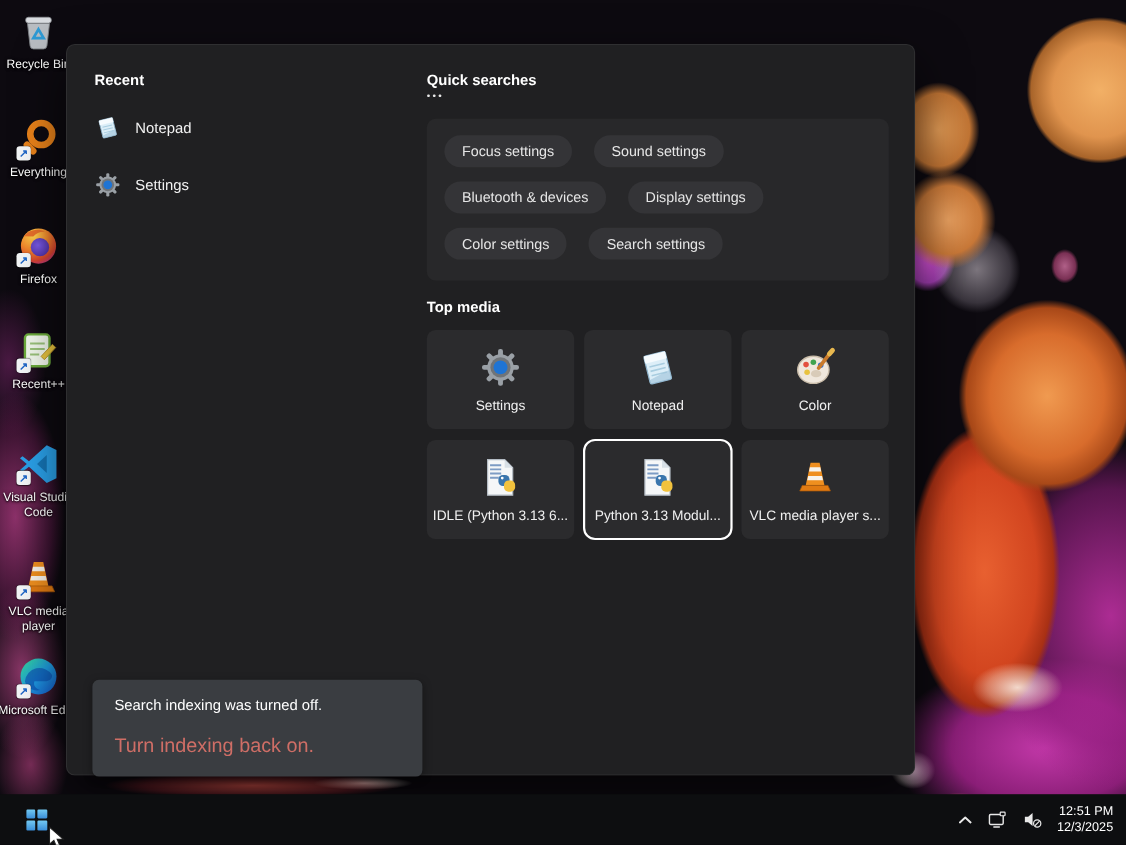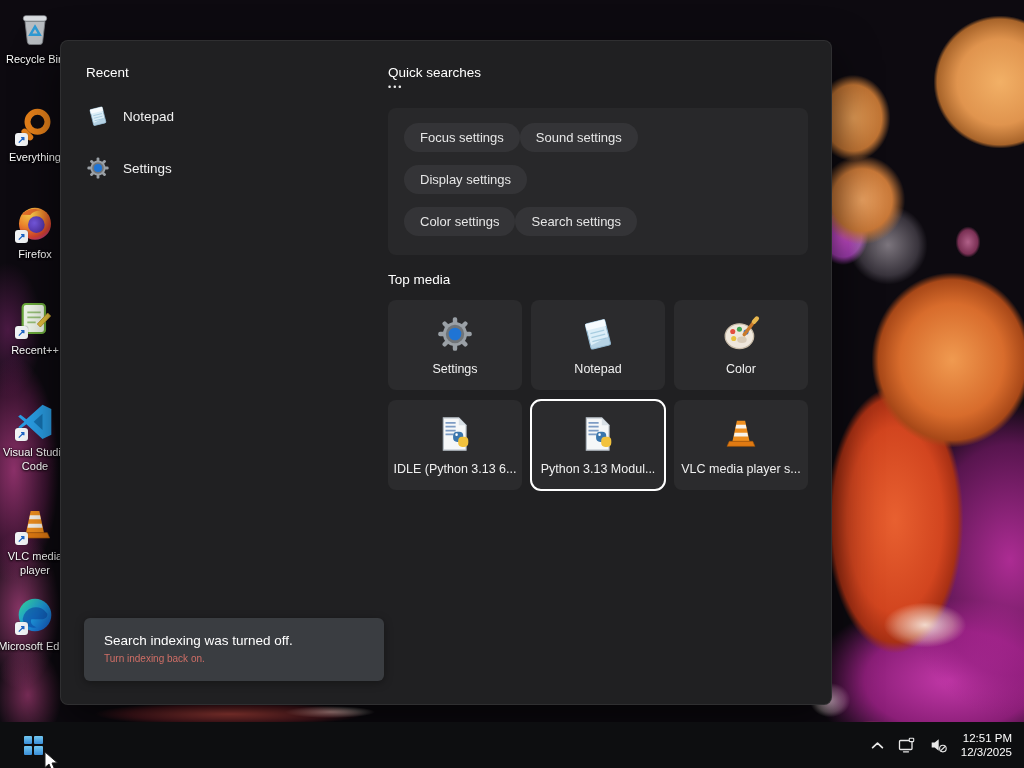--- a/index.html
+++ b/index.html
@@ -38,47 +38,47 @@
   .di-label { font-size:11px; line-height:1.3; color:#fff; text-align:center;
         text-shadow:0 1px 2px rgba(0,0,0,.95), 0 0 3px rgba(0,0,0,.8); }
   .shortcut-badge { position:absolute; left:0px; bottom:0px; width:13px; height:13px;
         background:#f4f6f8; border-radius:3px; display:flex; align-items:center; justify-content:center;
         font-size:10px; color:#1e66c8; font-weight:bold; box-shadow:0 0 1px rgba(0,0,0,.6); }
 
   
   .panel { position:absolute; left:60px; top:40px; width:772px; height:665px;
         background:#202022; border:1px solid rgba(255,255,255,.07); border-radius:8px;
         box-shadow:0 18px 45px rgba(0,0,0,.65); z-index:5; }
-  .section-title { font-size:13.5px; font-weight:400; color:#fff; }
+  .section-title { font-size:13.5px; font-weight:700; color:#fff; }
 
   .recent-col { position:absolute; left:25px; top:24px; width:280px; }
   .recent-item { display:flex; align-items:center; gap:13px; margin-top:20px; height:32px; cursor:default; }
   .recent-item .ri-label { font-size:13.5px; color:#f2f2f2; }
 
   .right-col { position:absolute; left:327px; top:24px; width:420px; }
   .right-head { display:flex; align-items:flex-start; justify-content:space-between; padding-right:26px;flex-direction:column; }
   .more-dots { font-size:9px; letter-spacing:2px; color:#e8e8e8; line-height:14px; cursor:default; }
 
   .quick-card { margin-top:14px; width:420px; height:147px; background:#28282a; border-radius:8px;
         padding:15px 16px; display:flex; flex-direction:column; gap:13px; }
-  .pill-row { display:flex; gap:0; }
+  .pill-row { display:flex; gap:20px; }
   .pill { height:29px; line-height:29px; padding:0 16px; background:#343437; border-radius:15px;
         font-size:13px; color:#e6e6e6; white-space:nowrap; cursor:default; }
 
   .top-apps-title { margin-top:17px; }
   .apps-grid { margin-top:13px; display:grid; grid-template-columns:repeat(3,134px); gap:10px 9px; }
   .app-card { height:90px; background:#2b2b2d; border-radius:8px; display:flex; flex-direction:column;
         align-items:center; justify-content:center; gap:9px; cursor:default; }
   .app-card.selected { outline:2px solid #ffffff; outline-offset:-1px; border-radius:10px; }
   .app-label { font-size:12.5px; color:#f0f0f0; white-space:nowrap; max-width:126px; overflow:hidden; }
 
   .notif { position:absolute; left:23px; top:577px; width:300px; background:#3a3d41;
         border-radius:6px; padding:15px 20px 17px 20px; box-shadow:0 2px 8px rgba(0,0,0,.35); }
   .notif-msg { font-size:13.5px; color:#ffffff; }
-  .notif-link { font-size:10px; color:#cf6e66; margin-top:5px; cursor:default; }
+  .notif-link { font-size:18px; color:#cf6e66; margin-top:20px; cursor:default; }
 
   
   .taskbar { position:absolute; left:0; right:0; bottom:0; height:46px; background:#0d0e10;
         display:flex; align-items:center; z-index:10; }
   .start-btn { margin-left:16px; width:34px; height:34px; border-radius:4px; display:flex;
         align-items:center; justify-content:center; cursor:default; }
   .win-logo { width:19px; height:19px; display:grid; grid-template-columns:1fr 1fr; gap:2px; }
   .win-logo i { background:linear-gradient(180deg,#72c8f2,#3a8ed8); border-radius:1px; }
 
   .search-pill { margin-left:9px; width:214px; height:30px; border-radius:16px; background:#232426;
@@ -238,20 +238,21 @@
         <div class="section-title">Quick searches</div>
         <div class="more-dots">•••</div>
       </div>
 
       <div class="quick-card">
         <div class="pill-row">
           <div class="pill">Focus settings</div>
           <div class="pill">Sound settings</div>
         </div>
         <div class="pill-row">
+          <div class="pill">Bluetooth &amp; devices</div>
           <div class="pill">Display settings</div>
         </div>
         <div class="pill-row">
           <div class="pill">Color settings</div>
           <div class="pill">Search settings</div>
         </div>
       </div>
 
       <div class="section-title top-apps-title">Top media</div>
 

